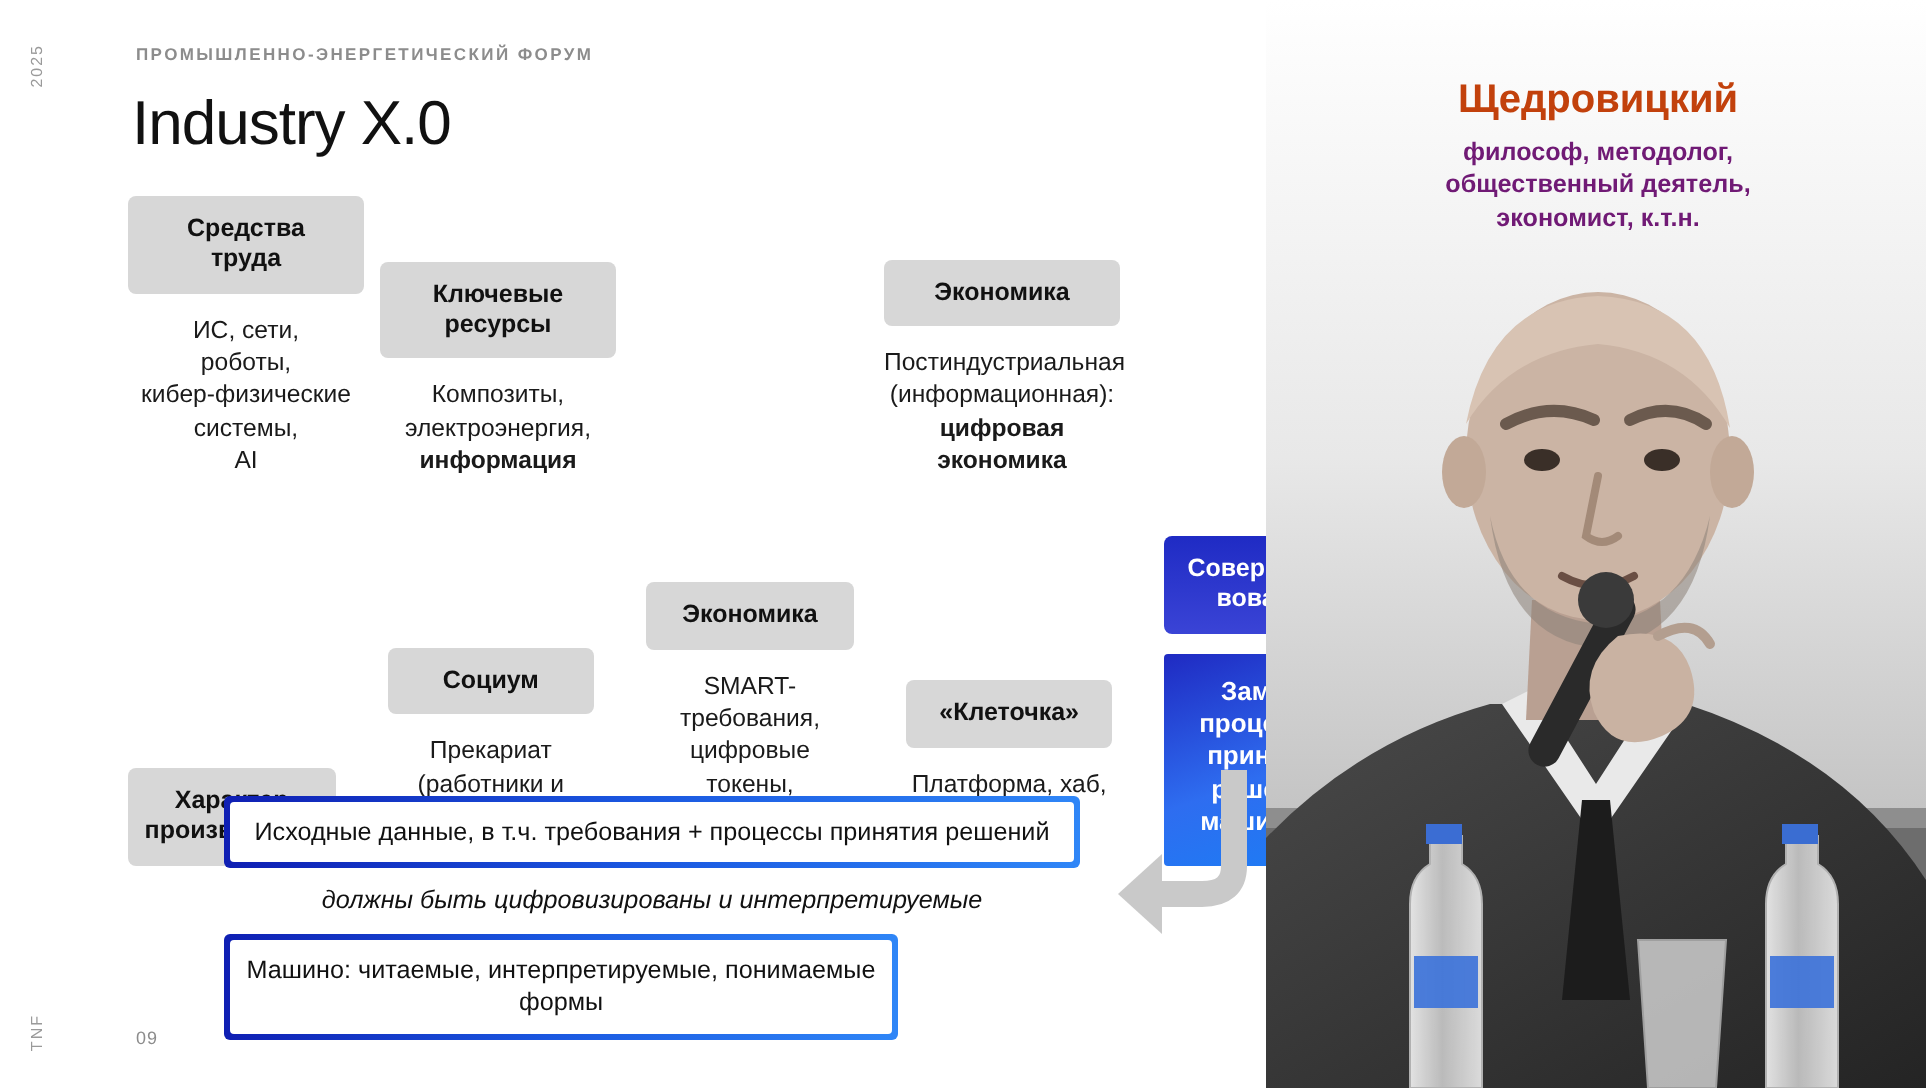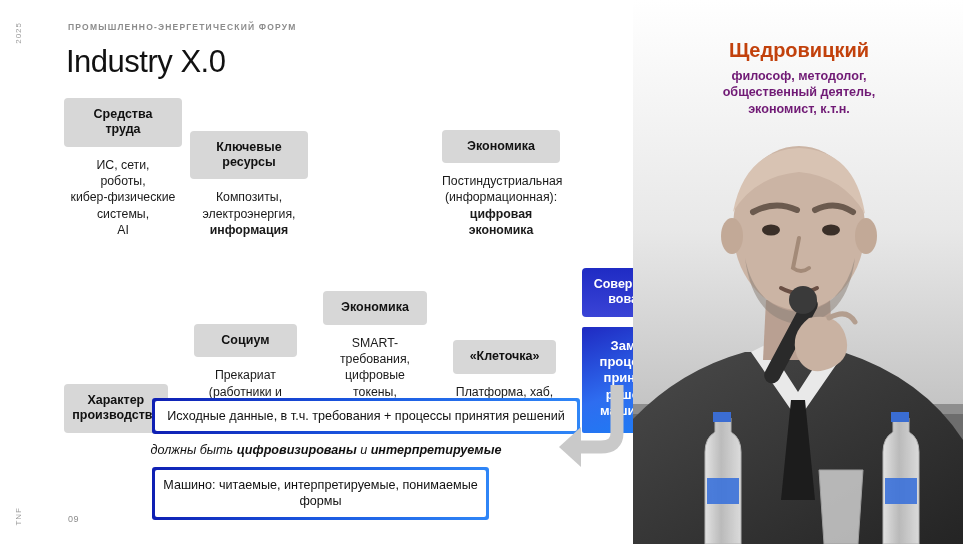--- a/index.html
+++ b/index.html
@@ -129,21 +129,20 @@
     line-height: 1.26;
     padding: 11px 6px 13px;
     border-radius: 2px;
   }
   
   .banner {
     position: absolute;
     border-radius: 3px;
     padding: 3px;
     box-sizing: border-box;
-    margin-left: 40px;
   }
   .banner-inner {
     background: #ffffff;
     border-radius: 2px;
     text-align: center;
     font-size: 12.6px;
     color: #111;
     padding: 7px 6px;
     line-height: 1.3;
   }
@@ -163,21 +162,21 @@
     position: absolute;
     left: 112px;
     top: 443px;
     width: 428px;
     text-align: center;
     font-size: 12.6px;
     font-style: italic;
     color: #111;
   }
   .mid-line b {
-    font-weight: 700;
+    font-weight: 400;
     text-align: right;
   }
   
   .arrow {
     position: absolute;
     left: 555px;
     top: 385px;
     width: 80px;
     height: 90px;
   }

